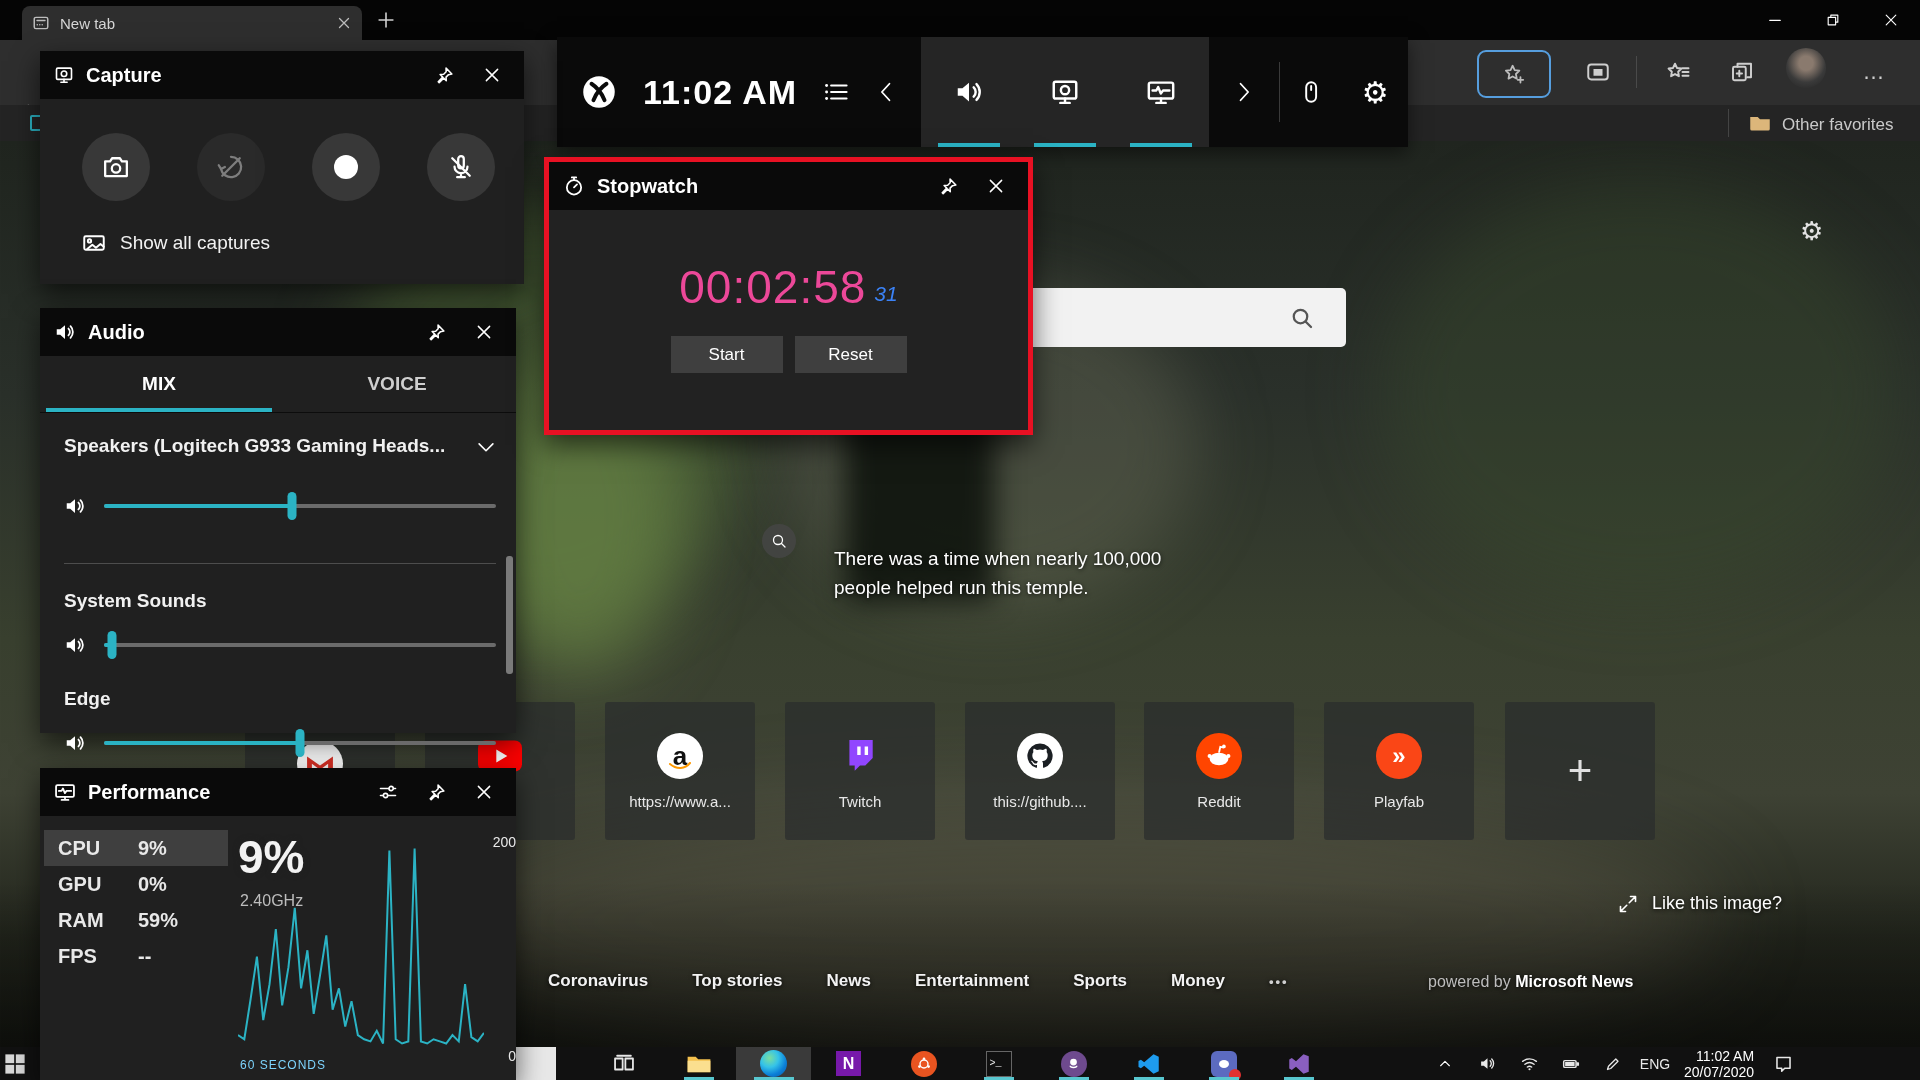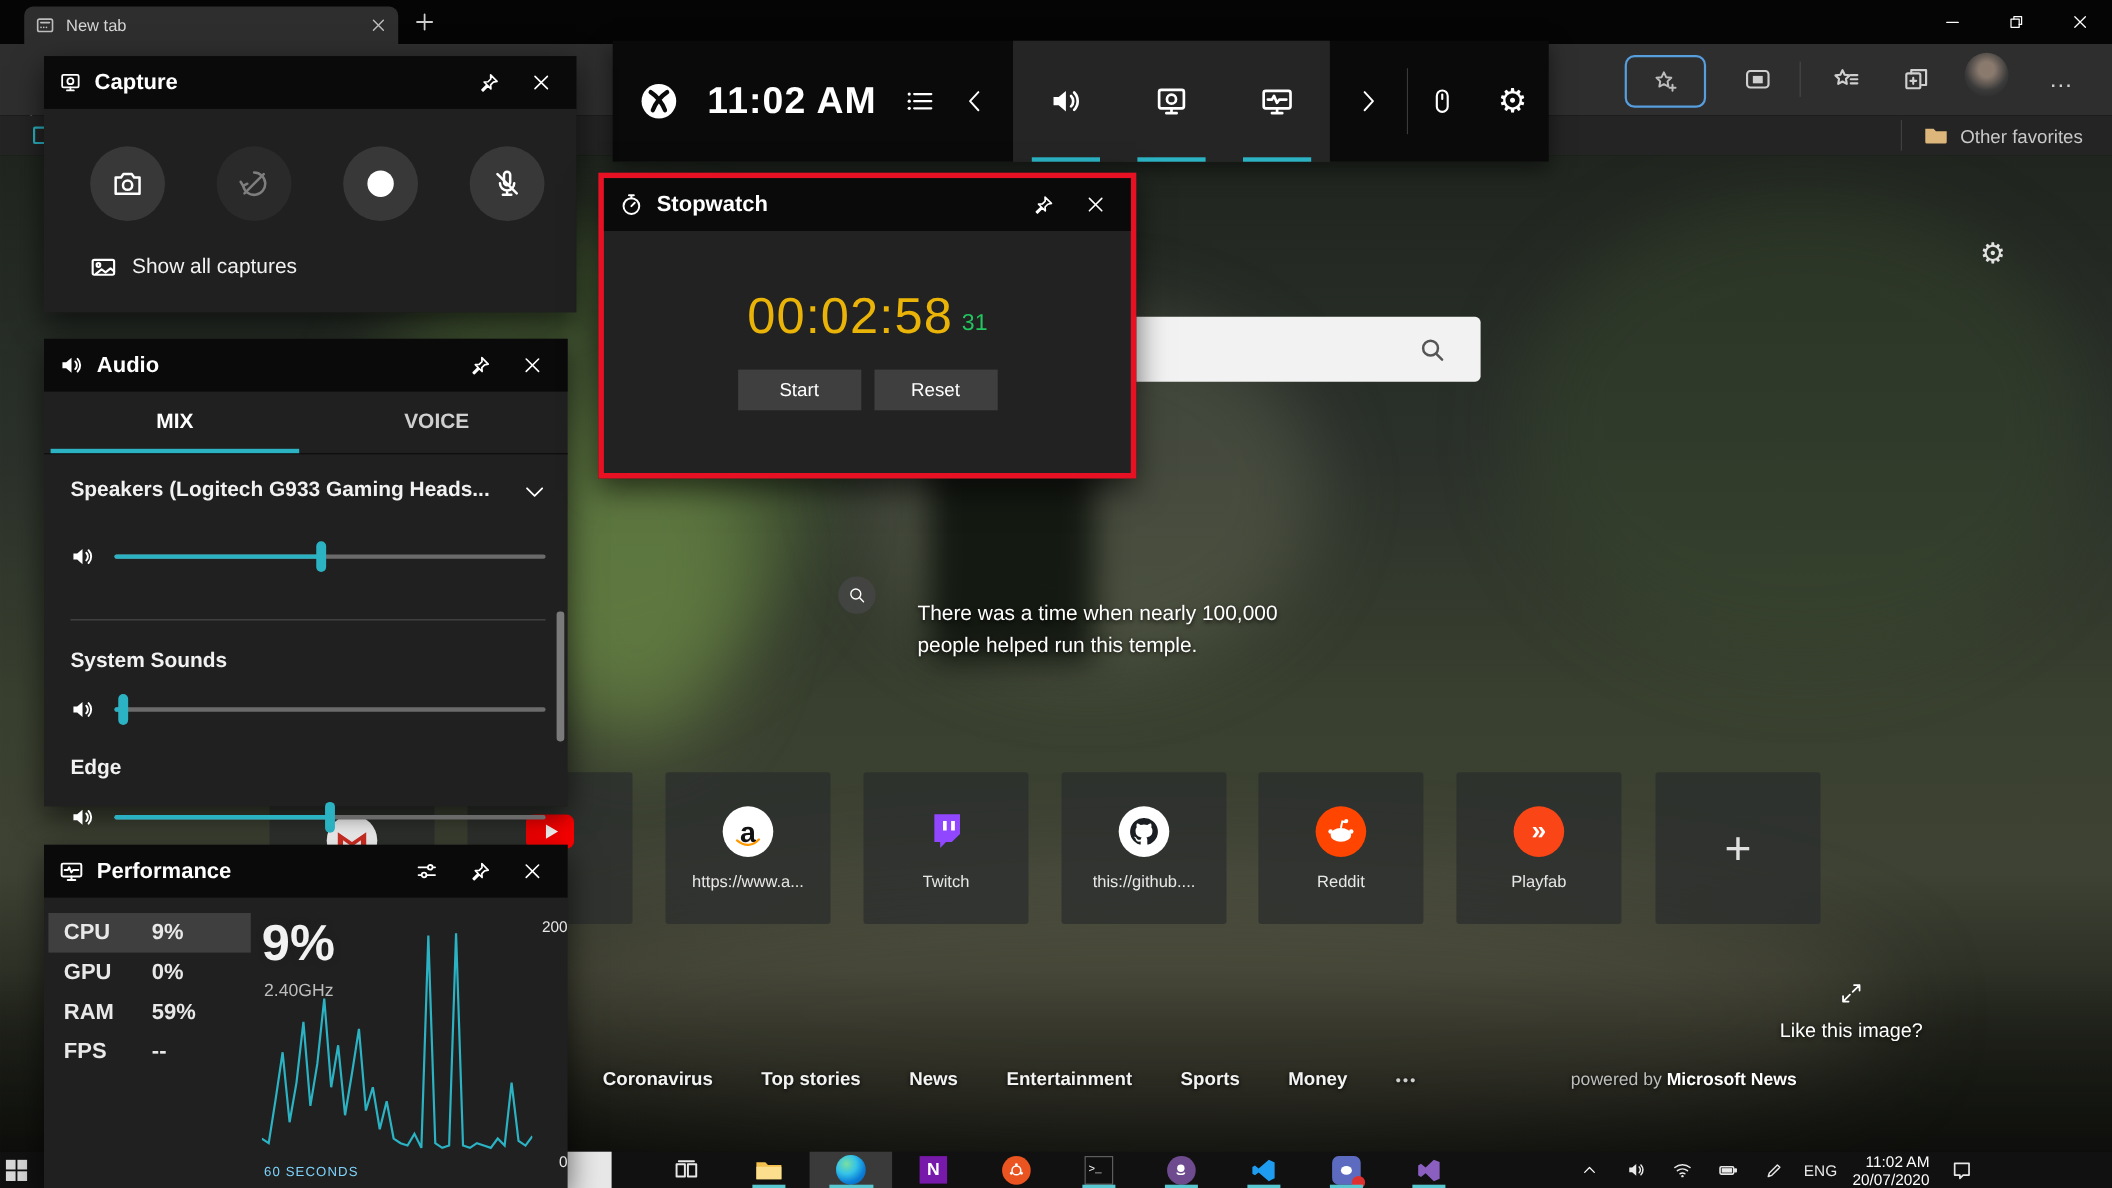--- a/index.html
+++ b/index.html
@@ -173,21 +173,21 @@
   <div class="tile" style="left:1324px;">
     <div class="tilecirc" style="background:#fa4616;">
       <span style="color:#fff;font-size:24px;font-weight:bold;">»</span>
     </div>
     <div class="lbl">Playfab</div>
   </div>
   <div class="tile" style="left:1505px;">
     <span style="font-size:42px;color:#e0e0e0;font-weight:300;line-height:1;">+</span>
   </div>
 
-  <div class="abs" style="left:1618px;top:893px;display:flex;align-items:center;gap:14px;flex-direction:column;">
+  <div class="abs" style="left:1618px;top:893px;display:flex;align-items:center;gap:14px;">
     <svg width="20" height="20" viewBox="0 0 16 16" class="ico">
       <path d="M2 14l5-5M2 14v-4M2 14h4M14 2L9 7M14 2v4M14 2h-4"></path>
       </svg>
     <span class="pgshadow" style="font-size:18px;color:#fff;">Like this image?</span>
   </div>
 
   <div id="newsrow" class="abs">
     <span class="pgshadow">Coronavirus</span>
     <span class="pgshadow">Top stories</span>
     <span class="pgshadow">News</span>
@@ -658,22 +658,22 @@
             <path d="M9.3 1.8l4.9 4.9-2.8.6-2.1 2.1.2 3-2.2-2.2-3.8 3.8-.8-.8 3.8-3.8-2.2-2.2 3-.2 2.1-2.1z"></path>
           </svg>
         </div>
       <div class="pbtn">
         <svg width="18" height="18" viewBox="0 0 16 16" class="ico">
             <path d="M3 3l10 10M13 3L3 13"></path>
           </svg>
         </div>
     </div>
     <div style="display:flex;align-items:flex-end;justify-content:center;margin-top:54px;gap:8px;">
-      <span style="font-size:46px;letter-spacing:1px;color:#eab308;line-height:1;">00:02:58</span>
-      <span style="font-size:21px;color:#22c55e;padding-bottom:4px;">31</span>
+      <span style="font-size:46px;letter-spacing:1px;color:#ec4899;line-height:1;">00:02:58</span>
+      <span style="font-size:21px;color:#3b82f6;padding-bottom:4px;font-style:italic;">31</span>
     </div>
     <div style="display:flex;justify-content:center;gap:12px;margin-top:26px;">
       <div class="swbtn">Start</div>
       <div class="swbtn">Reset</div>
     </div>
   </div>
 
 </div>
 
 </body></html>

